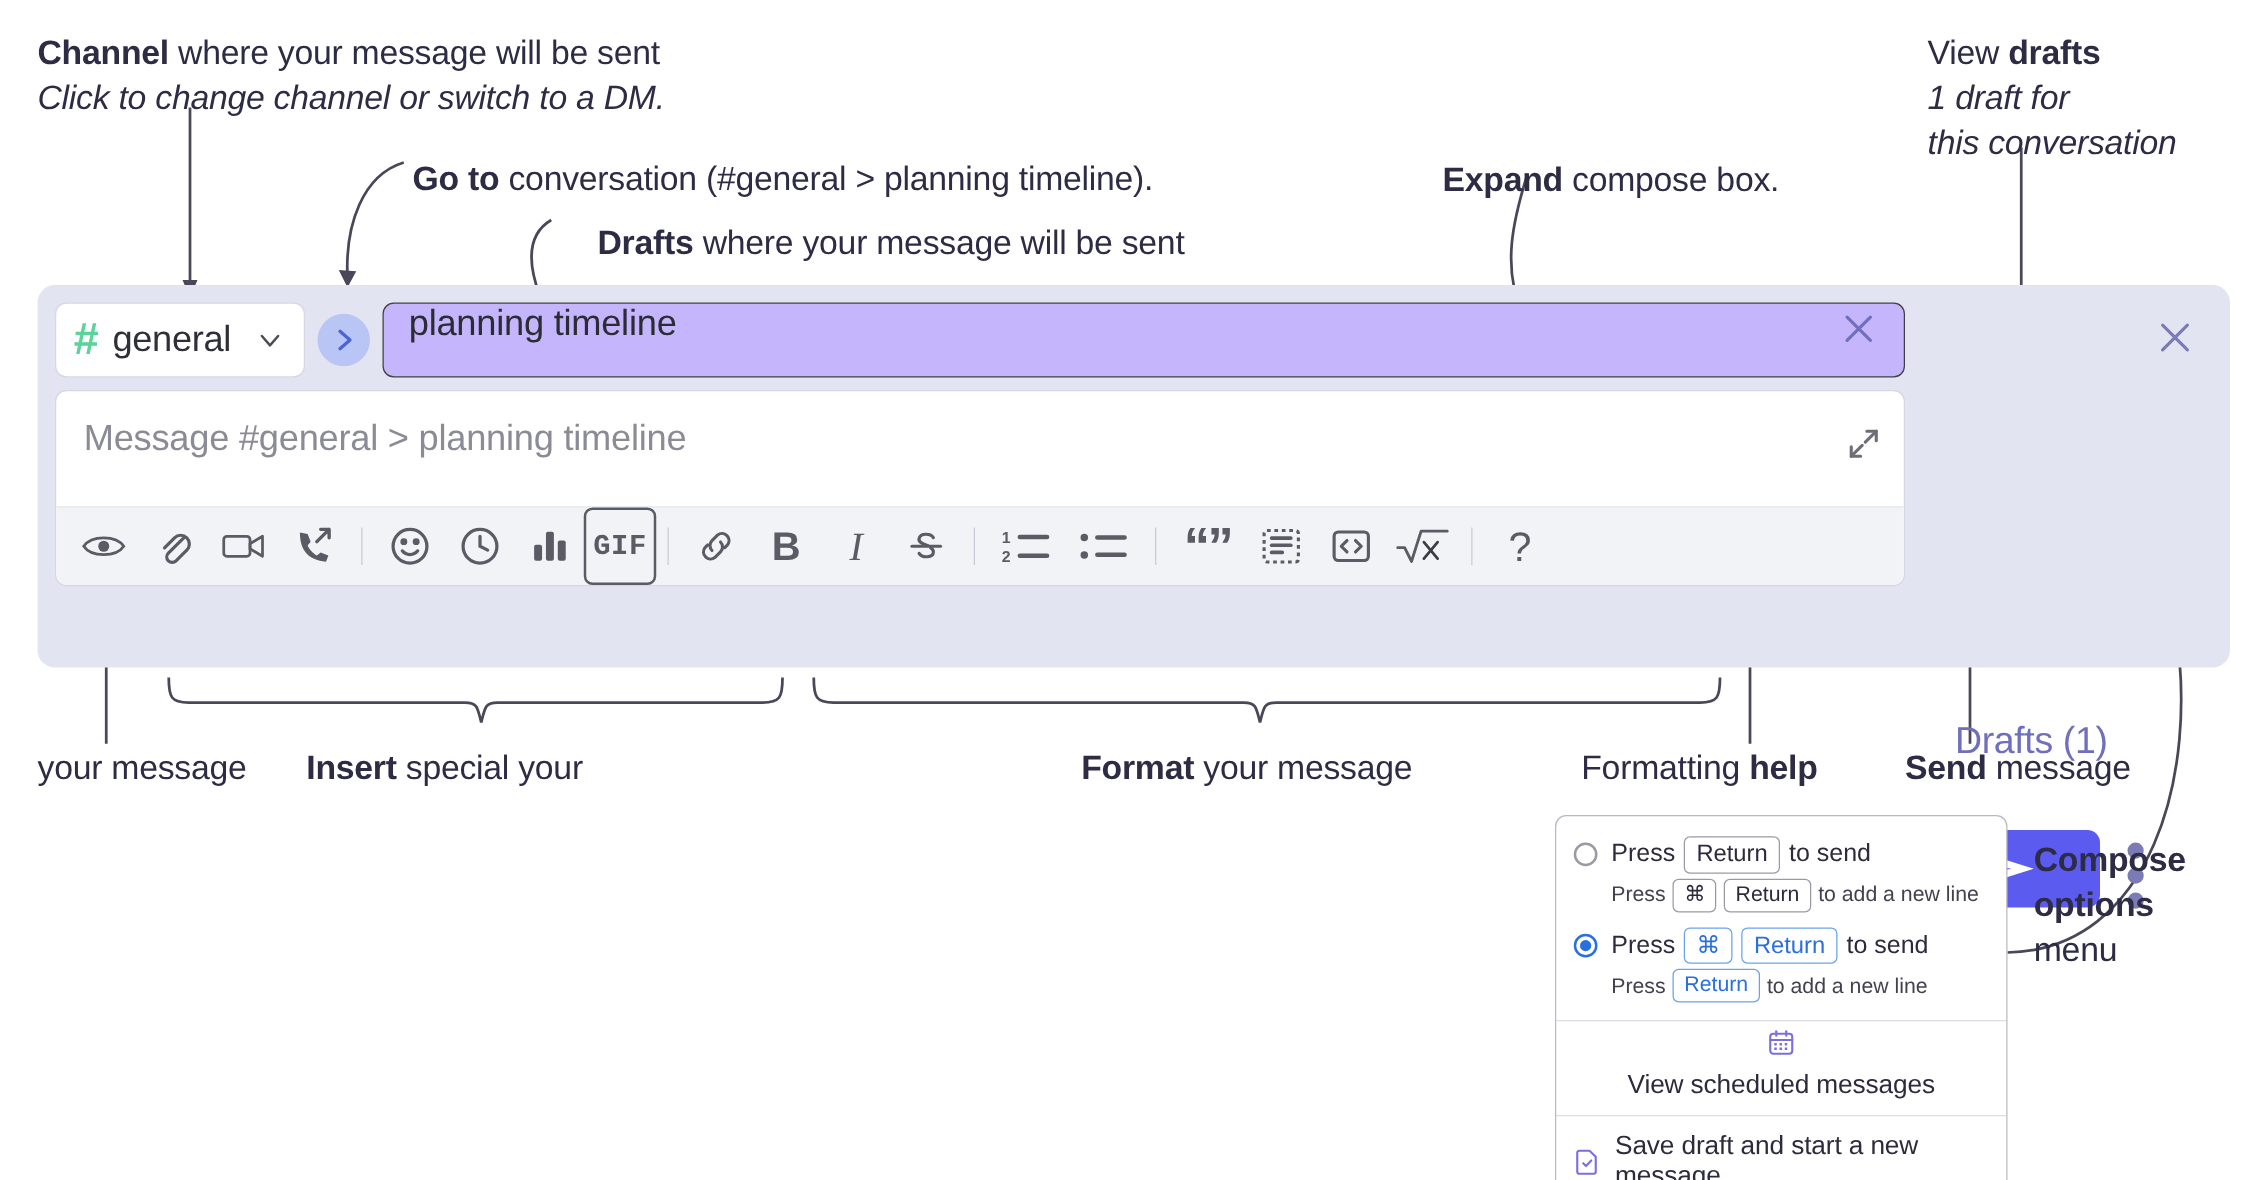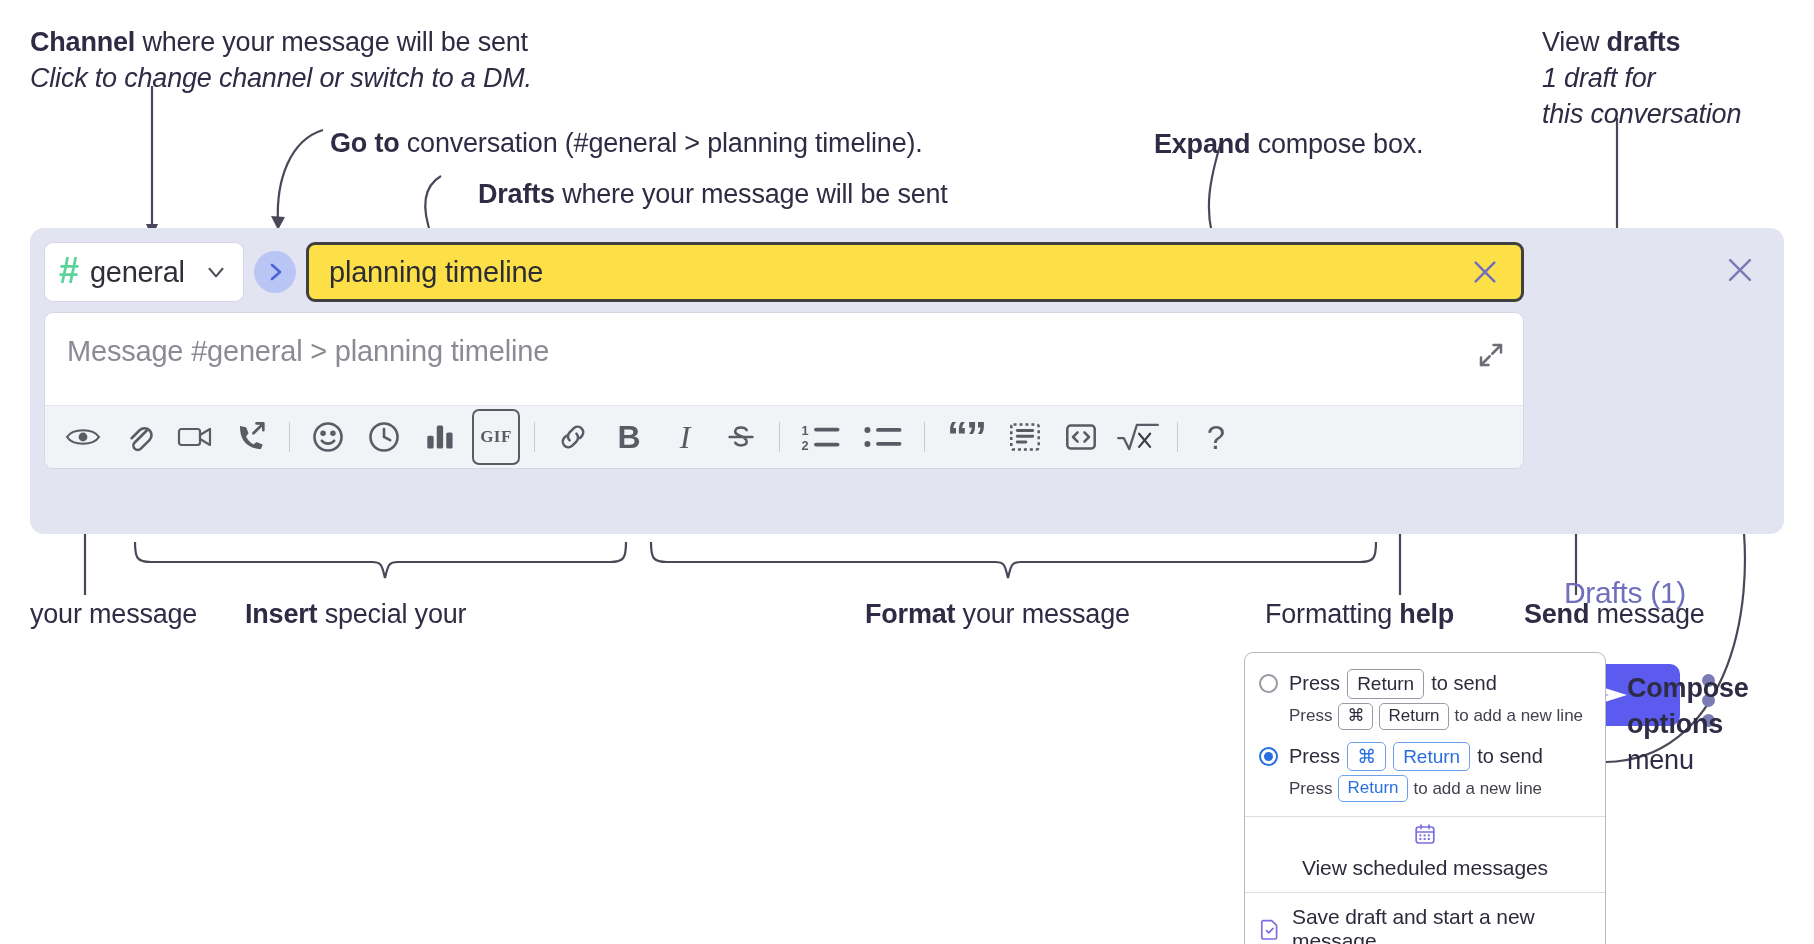--- a/index.html
+++ b/index.html
@@ -32,22 +32,22 @@
   .hash{color:#5bd39a;font-size:36px;font-weight:700;line-height:1;margin-top:-3px;}
   .channel-name{font-size:29px;color:#2f2f39;letter-spacing:-.3px;}
   .chev{margin-left:auto;}
 
   .goto-btn{
     width:42px;height:42px;border-radius:50%;background:#b9c5f5;
     display:flex;align-items:center;justify-content:center;flex:none;
   }
 
   .topic-field{
-    flex:1;height:60px;background:#fde047;border:3px solid #404040;border-radius:9px;
-    display:flex;align-items:center;padding:0 16px 0 20px;box-sizing:border-box;
+    flex:1;height:60px;background:#c4b5fd;border:1px solid #404040;border-radius:9px;
+    display:flex;align-items:flex-start;padding:0 16px 0 20px;box-sizing:border-box;
   }
   .topic-value{font-size:29px;color:#2c2c34;letter-spacing:-.2px;flex:1;}
   .topic-clear{width:40px;height:40px;display:flex;align-items:center;justify-content:center;}
 
   .msg-panel{
     margin-top:9px;background:#fff;border:1px solid #d6d7e2;border-radius:9px;overflow:hidden;
   }
   .msg-body{height:92px;position:relative;}
   .placeholder{
     position:absolute;left:22px;top:22px;font-size:29px;color:#8b8b95;letter-spacing:-.2px;
@@ -55,22 +55,22 @@
   .expand-btn{position:absolute;right:14px;top:24px;width:36px;height:36px;
     display:flex;align-items:center;justify-content:center;}
 
   .toolbar{
     height:62px;background:#f2f3f7;border-top:1px solid #e6e7ee;
     display:flex;align-items:center;padding:0 10px;gap:0;
   }
   .tbtn{width:56px;height:50px;display:flex;align-items:center;justify-content:center;flex:none;}
   .tsep{width:1px;height:30px;background:#c9cad6;margin:0 10px;flex:none;}
   .gifbox{
-    border:2.5px solid #5b5b66;border-radius:7px;padding:16px 6px;font-size:17px;
-    font-weight:700;color:#5b5b66;letter-spacing:.5px;font-family:Liberation Serif, serif;
+    border:2.5px solid #5b5b66;border-radius:7px;padding:16px 6px;font-size:23px;
+    font-weight:700;color:#5b5b66;letter-spacing:.5px;font-family:Liberation Mono, monospace;
   }
   .tb-text{font-size:32px;color:#5b5b66;line-height:1;}
   .tb-bold{font-weight:700;}
   .tb-ital{font-style:italic;font-family:"Liberation Serif",serif;}
   .tb-q{font-size:42px;font-weight:700;color:#5b5b66;line-height:.6;letter-spacing:-2px;}
   .tb-help{font-size:33px;color:#5b5b66;line-height:1;}
 
   
   .drafts-link{
     position:absolute;left:1534px;top:348px;font-size:30px;color:#6f6fbd;letter-spacing:-.3px;

